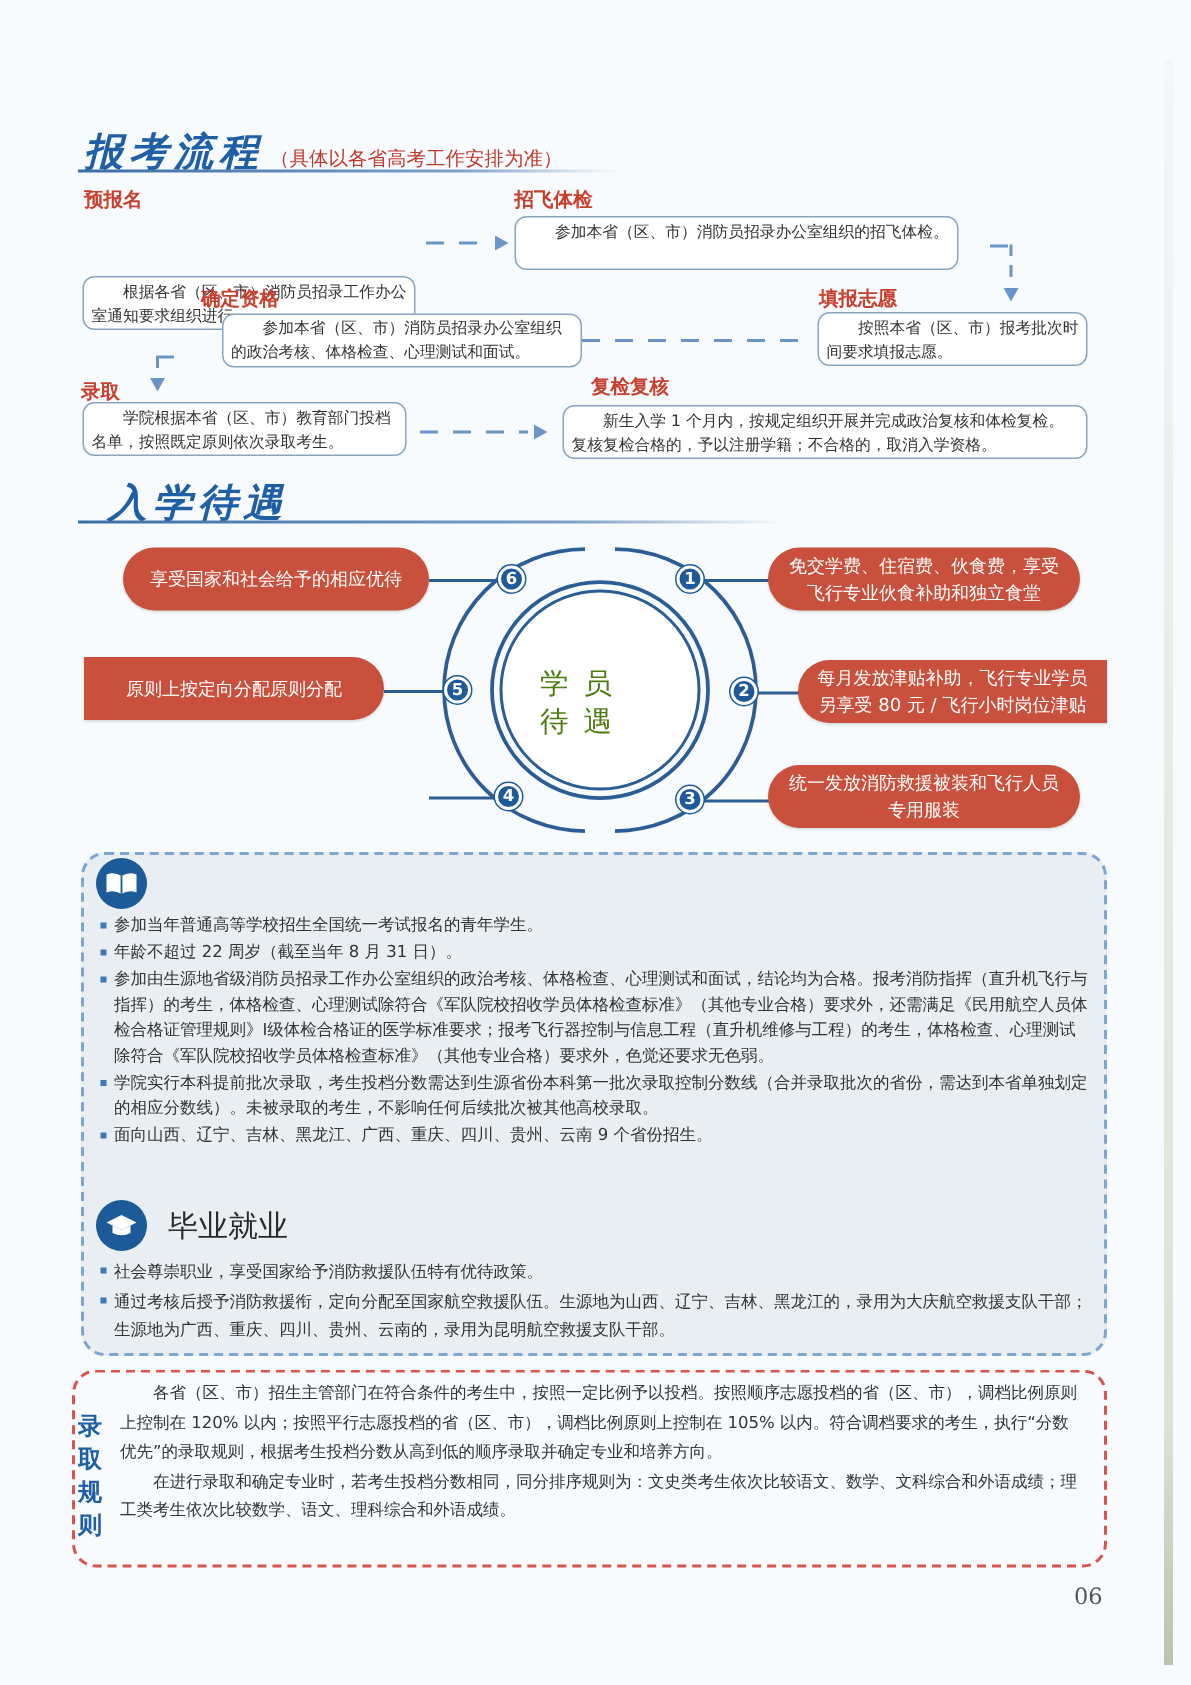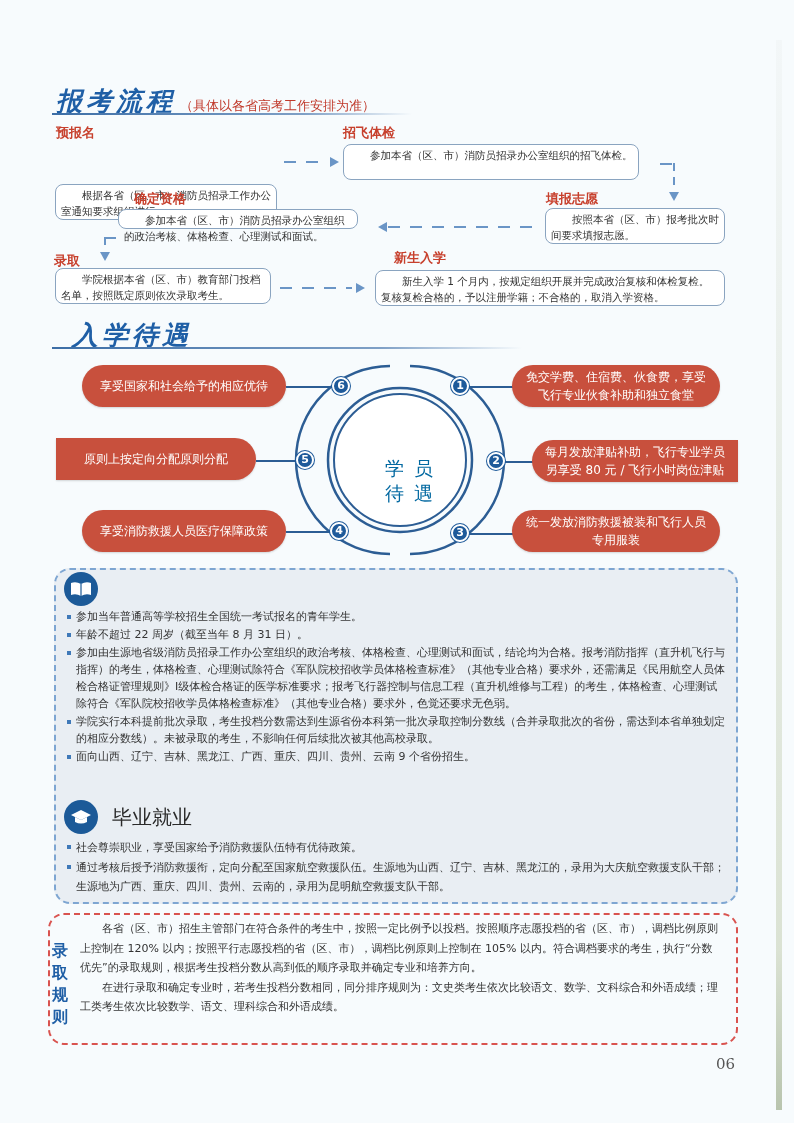--- a/index.html
+++ b/index.html
@@ -61,46 +61,46 @@
   <div class="dash-h" style="left:660px; top:163px; width:14px;"></div>
   <div class="dash-v" style="left:673px; top:163px; height:22px;"></div>
   <div class="arrow-d" style="left:669px; top:192px;"></div>
 
   <div class="step-label" style="left:546px; top:190px;">填报志愿</div>
   <div class="step-box" style="left:545px; top:208px; width:180px; height:36px;">按照本省（区、市）报考批次时间要求填报志愿。</div>
   <div class="dash-h" style="left:388px; top:226px; width:150px;"></div>
   <div class="arrow-l" style="left:378px; top:222px;"></div>
 
   <div class="step-label" style="left:134px; top:190px;">确定资格</div>
-  <div class="step-box" style="left:118px; top:209px; width:240px; height:20px;">参加本省（区、市）消防员招录办公室组织的政治考核、体格检查、心理测试和面试。</div>
+  <div class="step-box" style="left:148px; top:209px; width:240px; height:36px;font-family:Liberation Mono, monospace;">参加本省（区、市）消防员招录办公室组织的政治考核、体格检查、心理测试和面试。</div>
   <div class="dash-h" style="left:104px; top:237px; width:14px;"></div>
   <div class="dash-v" style="left:104px; top:237px; height:12px;"></div>
   <div class="arrow-d" style="left:100px; top:252px;"></div>
 
   <div class="step-label" style="left:54px; top:252px;">录取</div>
   <div class="step-box" style="left:55px; top:268px; width:216px; height:36px;">学院根据本省（区、市）教育部门投档名单，按照既定原则依次录取考生。</div>
   <div class="dash-h" style="left:280px; top:287px; width:72px;"></div>
   <div class="arrow-r" style="left:356px; top:283px;"></div>
 
-  <div class="step-label" style="left:394px; top:249px;">新生入学</div>
+  <div class="step-label" style="left:394px; top:249px;">复检复核</div>
   <div class="step-box" style="left:375px; top:270px; width:350px; height:36px;">新生入学 1 个月内，按规定组织开展并完成政治复核和体检复检。复核复检合格的，予以注册学籍；不合格的，取消入学资格。</div>
 
   <div class="sec-title" style="top:318px;margin-left:16px;">
     <span class="big">入学待遇</span>
   </div>
   <div class="underline" style="top:347px; width:470px;"></div>
 
   <svg style="position:absolute; left:290px; top:360px;" width="220" height="200" viewBox="0 0 220 200">
 
     <path d="M 100 6 A 94 94 0 0 0 100 194" fill="none" stroke="#2c5d94" stroke-width="2.5"></path>
     <path d="M 120 6 A 94 94 0 0 1 120 194" fill="none" stroke="#2c5d94" stroke-width="2.5"></path>
     <circle cx="110" cy="100" r="72" fill="none" stroke="#2c5d94" stroke-width="2.5"></circle>
     <circle cx="110" cy="100" r="66" fill="#ffffff" stroke="#2c5d94" stroke-width="2"></circle>
   </svg>
-  <div style="position:absolute; left:360px; top:456px; width:100px; text-align:center; font-size:19px; line-height:25px; color:#0369a1; letter-spacing:2px;">
+  <div style="position:absolute; left:360px; top:444px; width:100px; text-align:left; font-size:19px; line-height:25px; color:#4d7c0f; letter-spacing:2px;">
     <div>学 员</div>
     <div>待 遇</div>
   </div>
 
   <div class="conn" style="left:469px; top:386px; width:44px;"></div>
   <div class="num" style="left:451px; top:377px;">1</div>
   <div class="benefit" style="left:512px; top:365px; width:208px; height:42px;">免交学费、住宿费、伙食费，享受飞行专业伙食补助和独立食堂</div>
 
   <div class="conn" style="left:505px; top:461px; width:30px;"></div>
   <div class="num" style="left:487px; top:452px;">2</div>
@@ -111,21 +111,20 @@
   <div class="benefit" style="left:512px; top:510px; width:208px; height:42px;">统一发放消防救援被装和飞行人员专用服装</div>
 
   <div class="benefit" style="left:82px; top:365px; width:204px; height:42px;">享受国家和社会给予的相应优待</div>
   <div class="conn" style="left:286px; top:386px; width:46px;"></div>
   <div class="num" style="left:332px; top:377px;">6</div>
 
   <div class="benefit" style="left:56px; top:438px; width:200px; height:42px; border-radius:0 22px 22px 0;">原则上按定向分配原则分配</div>
   <div class="conn" style="left:256px; top:460px; width:44px;"></div>
   <div class="num" style="left:296px; top:451px;">5</div>
 
-  <div class="benefit" style="left:82px; top:510px; width:204px; height:42px;">享受消防救援人员医疗保障政策</div>
   <div class="conn" style="left:286px; top:531px; width:46px;"></div>
   <div class="num" style="left:330px; top:522px;">4</div>
 
   <div class="cond-panel"></div>
 
   <div class="icon-circle" style="left:64px; top:572px;">
     <svg width="22" height="16" viewBox="0 0 22 16">
       <path d="M1 2 Q6 0 11 3 Q16 0 21 2 L21 14 Q16 12 11 15 Q6 12 1 14 Z" fill="#ffffff"></path>
       <line x1="11" y1="3" x2="11" y2="15" stroke="#1c5a98" stroke-width="1.2"></line>
     </svg>

